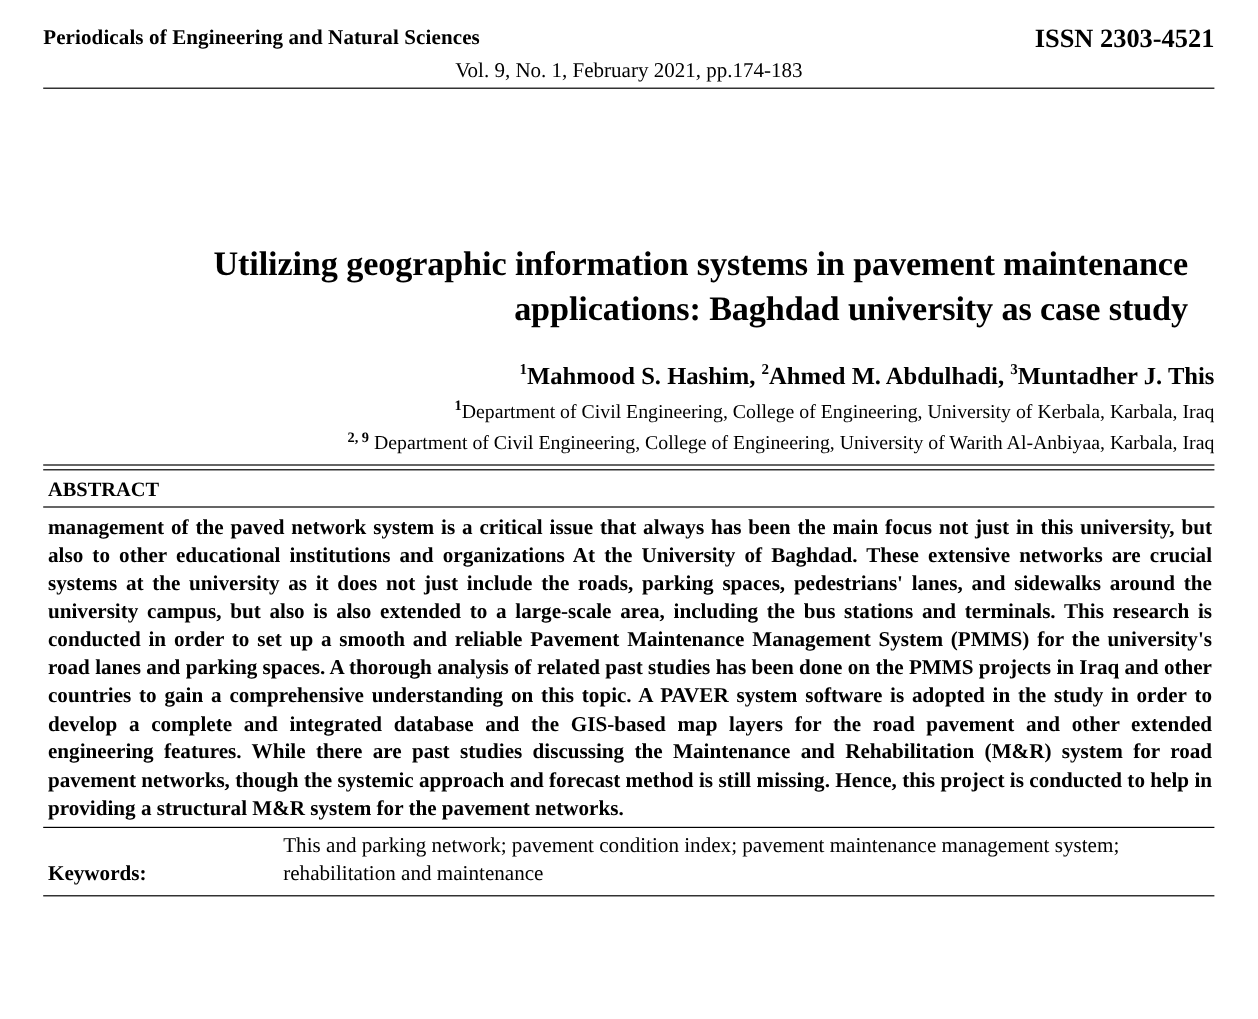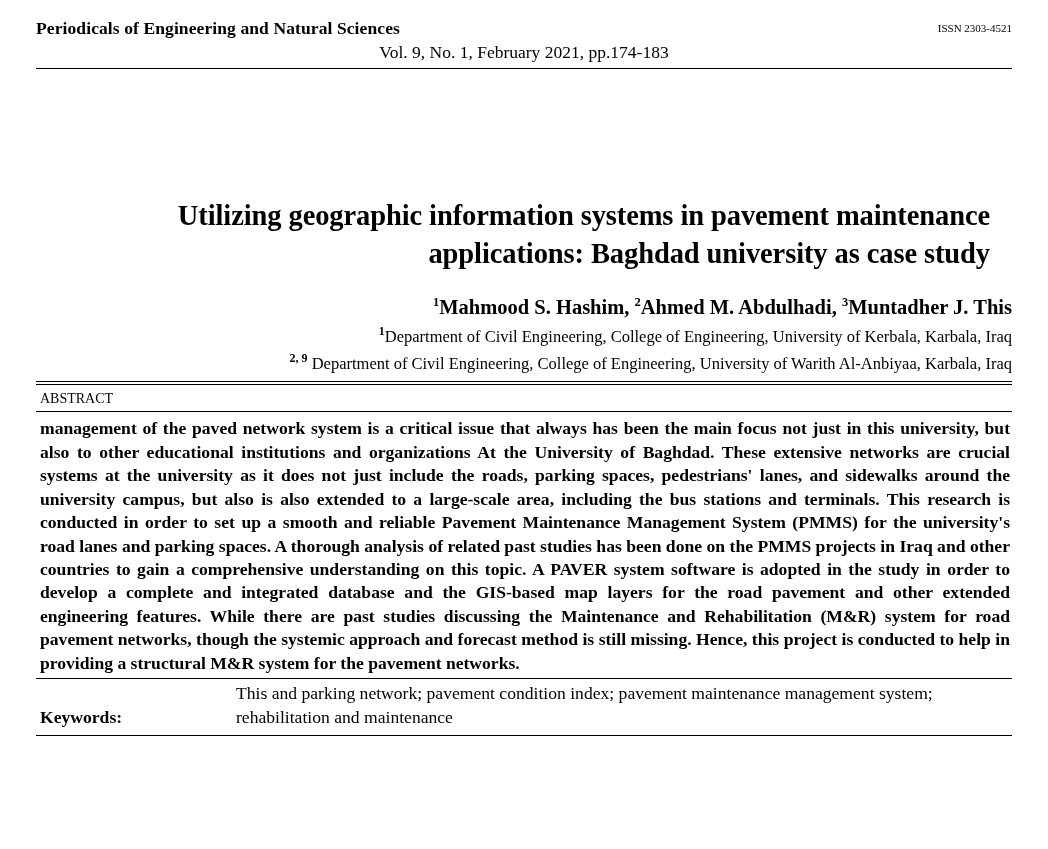--- a/index.html
+++ b/index.html
@@ -26,22 +26,22 @@
   .runhead {
     display: flex;
     justify-content: space-between;
     align-items: center;
     font-size: 17.5px;
     font-weight: bold;
     line-height: 1.25;
   }
   .runhead .journal { letter-spacing: 0.1px; }
   .runhead .issn {
-    font-weight: normal;
-    font-size: 11px;
+    font-weight: bold;
+    font-size: 22px;
   }
   .runhead-sub {
     font-size: 17.5px;
     line-height: 1.3;
     margin-top: 1px;
     text-align: center;
   }
   .rule-top {
     border-bottom: 1.6px solid #000;
     margin-top: 4px;
@@ -83,22 +83,22 @@
 
   .rule-double {
     margin-top: 6px;
     border-top: 1.5px solid #000;
     border-bottom: 1.5px solid #000;
     height: 2.5px;
   }
 
   
   .abstract-head {
-    font-size: 14px;
-    font-weight: normal;
+    font-size: 17px;
+    font-weight: bold;
     padding: 6px 0 4px 4px;
   }
   .rule-thin {
     border-bottom: 1.1px solid #000;
   }
   .abstract-body {
     font-size: 17.6px;
     line-height: 1.335;
     text-align: justify;
     padding: 5px 2px 3px 4px;

